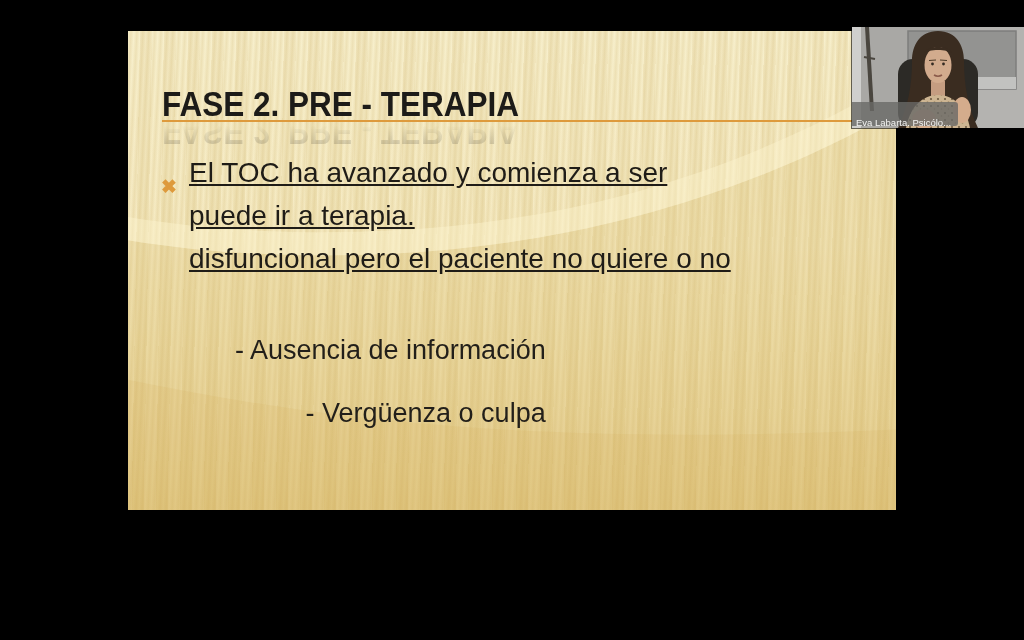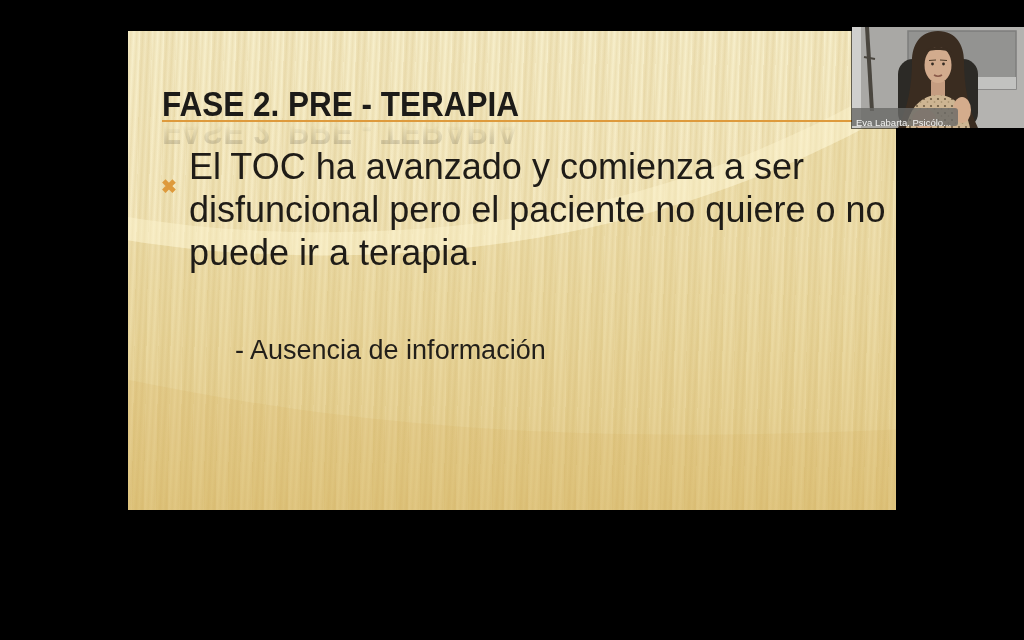--- a/index.html
+++ b/index.html
@@ -43,22 +43,22 @@
   .title-rule{
     position:absolute;left:34px;right:0;top:89px;height:2px;
     background:#de9a3c;
   }
 
   .bullet-marker{
     position:absolute;left:33px;top:146px;
     font-size:19px;line-height:1;font-weight:700;color:#e2973b;
   }
   .bullet-paragraph{
-    position:absolute;left:61px;top:114px;
-    font-size:36px;line-height:43px;color:#1f1c17;
+    position:absolute;left:61px;top:120px;
+    font-size:28px;line-height:43px;color:#1f1c17;text-decoration:underline;
   }
   .bullet-line{white-space:nowrap;}
 
   .sub-item-list{
     position:absolute;left:107px;top:305px;
     font-size:27px;line-height:28px;color:#221f1a;text-align:right;
   }
   .sub-item{white-space:nowrap;margin-bottom:35px;}
 
   
@@ -66,47 +66,48 @@
     position:absolute;left:852px;top:27px;width:172px;height:101px;
     background:#a9a8a5;overflow:hidden;cursor:pointer;
     outline:1px solid rgba(0,0,0,0.6);
   }
   .webcam svg{display:block;width:100%;height:100%;}
   .name-label{
     position:absolute;left:0;bottom:2px;height:18px;width:106px;
     background:rgba(105,105,103,0.8);
     border-radius:0 3px 3px 0;
     color:#f4f4f2;font-size:9.5px;line-height:18px;
-    padding:6px 4px;box-sizing:border-box;
+    padding:12px 4px;box-sizing:border-box;
     white-space:nowrap;overflow:hidden;
   }
 </style>
 </head>
 <body>
 
 <div class="slide">
   <svg class="swoosh" viewBox="0 0 768 577" preserveAspectRatio="none">
     <path d="M768,96 C600,210 430,258 268,268 C170,274 80,268 0,252 L0,577 L768,577 Z" fill="#dcbd74" opacity="0.22"></path>
     <path d="M768,60 C600,180 430,230 268,240 C170,246 80,240 0,224 L0,252 C80,268 170,274 268,268 C430,258 600,210 768,96 Z" fill="#fdf4cf" opacity="0.45"></path>
     <path d="M0,420 C200,470 420,500 768,480 L768,577 L0,577 Z" fill="#d3ab55" opacity="0.14"></path>
   </svg>
 
   <div class="slide-title">FASE 2. PRE - TERAPIA</div>
   <div class="slide-title-reflection">FASE 2. PRE - TERAPIA</div>
   <div class="title-rule" style="background-color: rgb(222, 154, 60);"></div>
 
   <div class="bullet-marker" style="color: rgb(222, 154, 60);">✖</div>
   <div class="bullet-paragraph">
     <div class="bullet-line">El TOC ha avanzado y comienza a ser</div>
+    <div class="bullet-line">puede ir a terapia.</div>
     <div class="bullet-line">disfuncional pero el paciente no quiere o no</div>
-    <div class="bullet-line">puede ir a terapia.</div>
   </div>
 
   <div class="sub-item-list">
     <div class="sub-item">- Ausencia de información</div>
+    <div class="sub-item">- Vergüenza o culpa</div>
   </div>
 </div>
 
 <div class="webcam">
   <svg viewBox="0 0 172 101">
 
     <rect x="0" y="0" width="172" height="101" fill="#a9a8a5"></rect>
     <rect x="118" y="0" width="54" height="101" fill="#b4b3b0"></rect>
 
     <rect x="56" y="4" width="108" height="58" fill="#939391" stroke="#7e7e7c" stroke-width="1.5"></rect>

